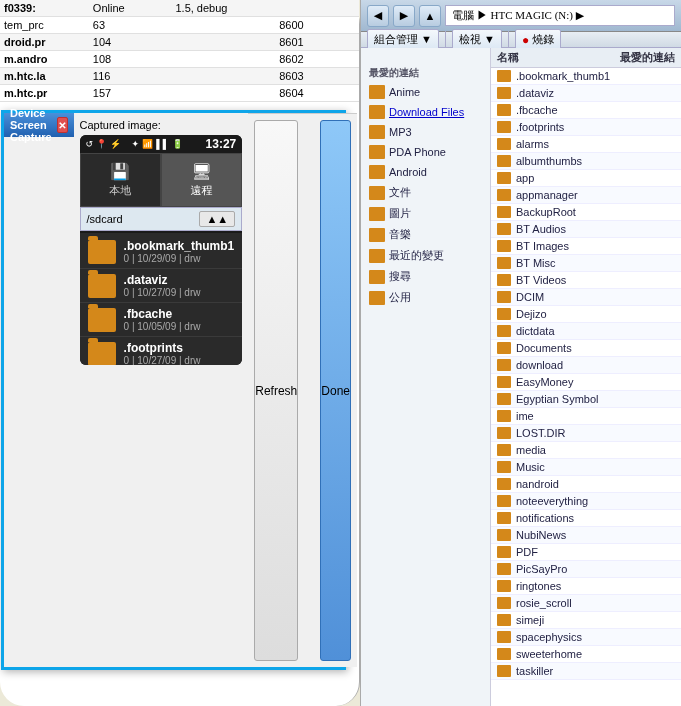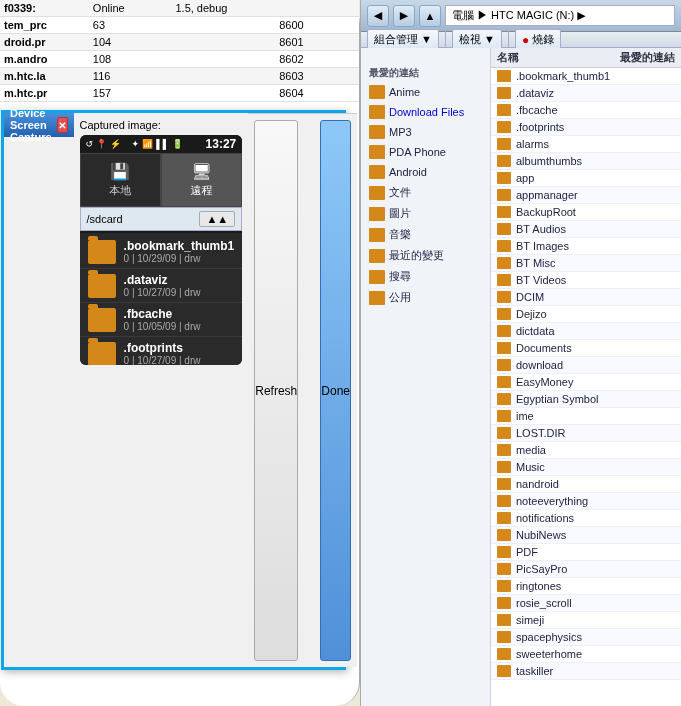--- a/index.html
+++ b/index.html
@@ -284,20 +284,21 @@
 
     .breadcrumb {
       flex: 1;
       background: white;
       border: 1px solid #aac;
       padding: 2px 6px;
       font-size: 11px;
       display: flex;
       align-items: center;
       gap: 2px;
+      font-family: Liberation Serif, serif;
     }
 
     .explorer-toolbar {
       background: linear-gradient(to bottom, #e8eef4, #d0dae4);
       border-bottom: 1px solid #aac;
       padding: 3px 6px;
       display: flex;
       align-items: center;
       gap: 6px;
       font-size: 11px;
@@ -439,21 +440,21 @@
 
     <div class="explorer-nav">
       <div class="nav-section-title">最愛的連結</div>
       <div id="nav-items-container">
           <div class="nav-item">
             <div class="nav-item-icon"></div>
             <span>Anime</span>
           </div>
           <div class="nav-item">
             <div class="nav-item-icon"></div>
-            <span style="color: rgb(0, 0, 204); ">Download Files</span>
+            <span style="color: rgb(0, 0, 204); text-decoration: underline;">Download Files</span>
           </div>
           <div class="nav-item">
             <div class="nav-item-icon"></div>
             <span>MP3</span>
           </div>
           <div class="nav-item">
             <div class="nav-item-icon"></div>
             <span>PDA Phone</span>
           </div>
           <div class="nav-item">
@@ -649,21 +650,21 @@
         <tr>
           <td style="font-weight: bold;">f0339:</td>
           <td>Online</td>
           <td></td>
           <td>1.5, debug</td>
           <td></td>
           <td></td>
           <td></td>
         </tr>
         <tr>
-          <td style="font-weight: bold;">tem_prc</td>
+          <td style="font-weight: normal;">tem_prc</td>
           <td>63</td>
           <td></td>
           <td></td>
           <td>8600</td>
           <td></td>
           <td></td>
         </tr>
         <tr>
           <td style="font-weight: bold;">droid.pr</td>
           <td>104</td>

